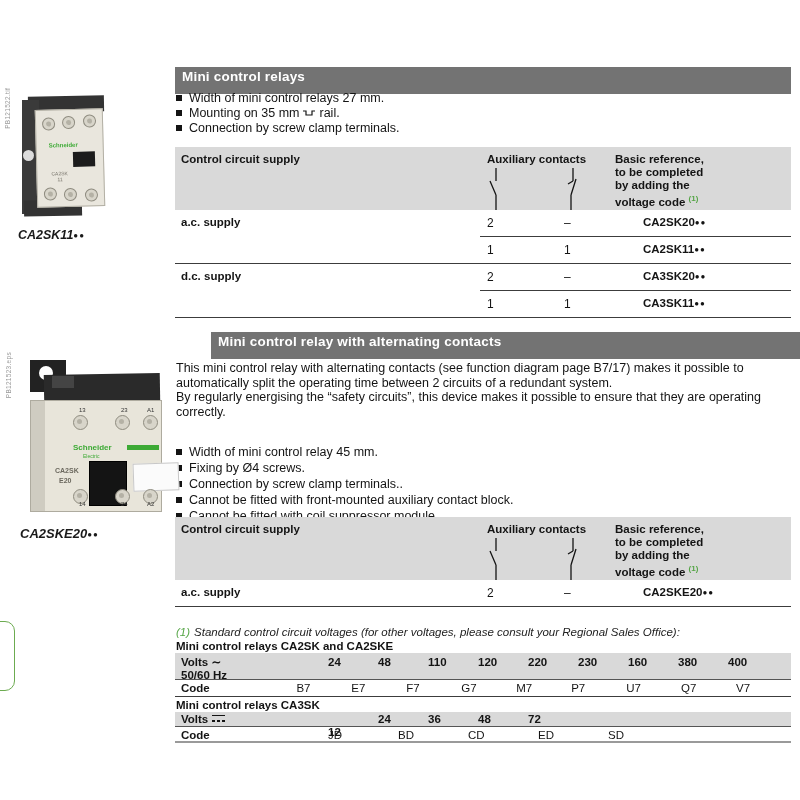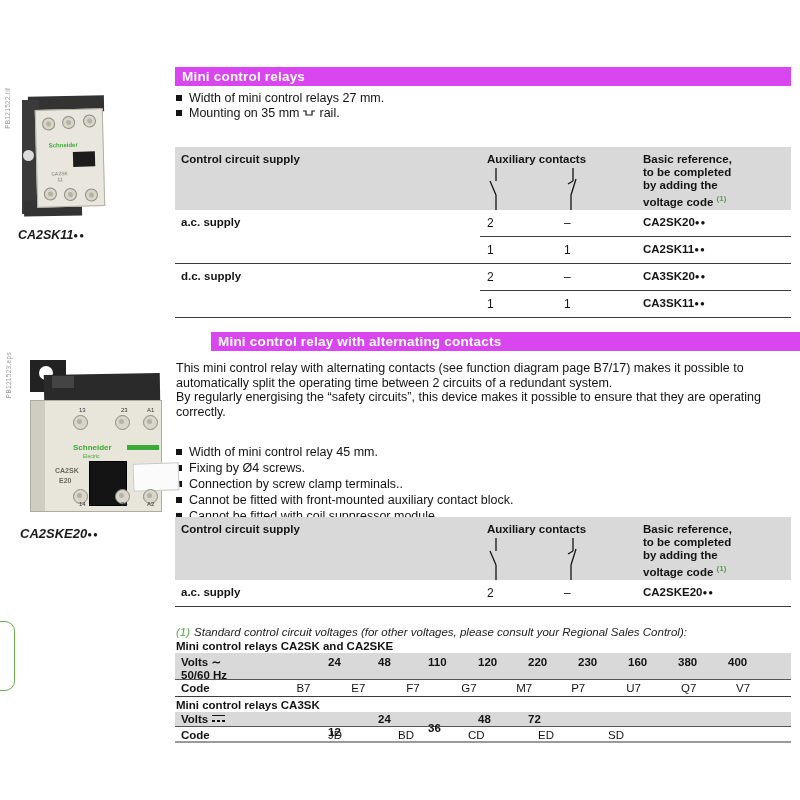--- a/index.html
+++ b/index.html
@@ -1,38 +1,38 @@
 <!DOCTYPE html>
 <html><head>
 <meta charset="utf-8">
 <style>
   html,body{margin:0;padding:0;background:#fff;}
   #canvas{position:relative;width:800px;height:800px;background:#ffffff;overflow:hidden;
           font-family:"Liberation Sans",sans-serif;color:#141414;}
 
   
-  .sec-hdr{position:absolute;left:175px;width:616px;height:19px;background:#d946ef;
+  .sec-hdr{position:absolute;left:175px;width:616px;height:27px;background:#737373;
            color:#fff;font-weight:bold;font-size:13.5px;line-height:19px;
            padding-left:7px;box-sizing:border-box;letter-spacing:.2px;}
 
   
   .blist{position:absolute;left:176px;font-size:12.5px;}
   .bi{display:flex;align-items:flex-start;line-height:15px;}
   .bsq{width:6px;height:6px;background:#141414;margin:4px 7px 0 0;flex:none;}
   .railsym{display:inline-block;margin:0 3px;}
 
   
   .para{position:absolute;left:176px;width:606px;font-size:12.5px;line-height:14.5px;}
 
   
   .ctable{position:absolute;left:175px;width:616px;}
   .thead{position:relative;background:#D9D9D9;height:63px;font-size:11.5px;font-weight:bold;}
   .thc1{position:absolute;left:6px;top:6px;}
   .thc2{position:absolute;left:312px;top:6px;}
-  .thc3{position:absolute;left:468px;top:6px;line-height:13px;}
+  .thc3{position:absolute;left:440px;top:6px;line-height:13px;}
   .fnref{color:#55A546;font-size:8px;vertical-align:super;font-weight:bold;}
   .symwrap{position:absolute;top:21px;}
   .trow{position:relative;height:27px;font-size:12px;}
   .trow .cs{position:absolute;left:6px;top:6px;font-weight:bold;font-size:11.5px;}
   .trow .cn{position:absolute;left:312px;top:6px;}
   .trow .cc{position:absolute;left:389px;top:6px;}
   .trow .cr{position:absolute;left:468px;top:6px;font-weight:bold;font-size:11.5px;}
   .dots{font-size:8px;letter-spacing:1px;vertical-align:1px;}
   .sep-full{position:absolute;left:0;right:0;height:1px;background:#3c3c3c;}
   .sep-part{position:absolute;left:305px;right:0;height:1px;background:#3c3c3c;}
@@ -82,20 +82,24 @@
       <span>Width of mini control relays 27 mm.</span>
     </div>
     <div class="bi">
       <span class="bsq"></span>
       <span>
         <span>Mounting on 35 mm</span><span class="railsym"><svg width="14" height="8" viewBox="0 0 14 8">
               <path d="M1,2 H4 V6 H10 V2 H13" fill="none" stroke="#141414" stroke-width="1.2"></path>
             </svg></span><span>rail.</span>
       </span>
     </div>
+    <div class="bi">
+      <span class="bsq"></span>
+      <span>Connection by screw clamp terminals.</span>
+    </div>
   </div>
 
   <div class="ctable" style="top:147px;">
     <div class="thead">
       <span class="thc1">Control circuit supply</span>
       <span class="thc2">Auxiliary contacts</span>
       <span class="symwrap" style="left:313px;">
         <svg width="16" height="42" viewBox="0 0 16 42">
             <path d="M8,0 V13 M8,27 L2,13 M8,27 V42" fill="none" stroke="#141414" stroke-width="1.3"></path>
           </svg>
@@ -198,21 +202,21 @@
     <div class="trow">
       <span class="cs">a.c. supply</span>
       <span class="cn">2</span>
       <span class="cc">–</span>
       <span class="cr"><span>CA2SKE20</span><span class="dots">●●</span></span>
       <span class="sep-full" style="bottom:0;"></span>
     </div>
   </div>
 
   <div class="footnote">
-    <span class="g">(1)</span><span>Standard control circuit voltages (for other voltages, please consult your Regional Sales Control):</span>
+    <span class="g">(1)</span><span>Standard control circuit voltages (for other voltages, please consult your Regional Sales Office):</span>
   </div>
 
   <div class="vt-title" style="top:640px;">Mini control relays CA2SK and CA2SKE</div>
   <div class="vtab" style="top:653px;">
     <div class="vrow vgray" style="height:26px;">
       <span class="vlabel">
         <span>Volts</span>
         <span>∼</span><br>
         <span>50/60 Hz</span>
       </span>
@@ -241,21 +245,21 @@
   </div>
 
   <div class="vt-title" style="top:699px;">Mini control relays CA3SK</div>
   <div class="vtab" style="top:712px;">
     <div class="vrow vgray" style="height:14px;">
       <span class="vlabel" style="padding-top:1px;">
         <span>Volts</span><span class="dcsym"></span>
       </span>
       <span class="vcell" style="padding-top:14px;">12</span>
       <span class="vcell" style="padding-top:1px;">24</span>
-      <span class="vcell" style="padding-top:10px;">36</span>
+      <span class="vcell" style="padding-top:1px;">36</span>
       <span class="vcell" style="padding-top:1px;">48</span>
       <span class="vcell" style="padding-top:1px;">72</span>
     </div>
     <div class="vrow" style="height:17px;border-top:1px solid #555;border-bottom:2.5px solid #9a9a9a;">
       <span class="vlabel" style="padding-top:2px;">Code</span>
       <span class="vcode">JD</span>
       <span class="vcode">BD</span>
       <span class="vcode">CD</span>
       <span class="vcode">ED</span>
       <span class="vcode">SD</span>

